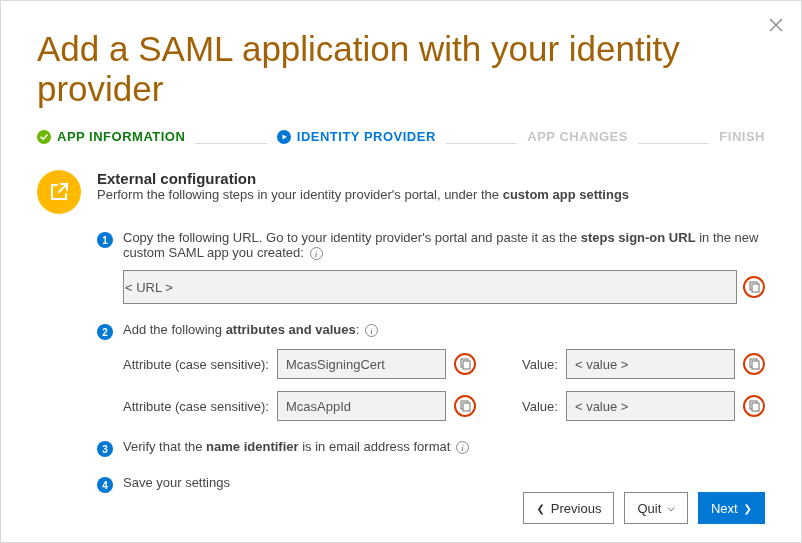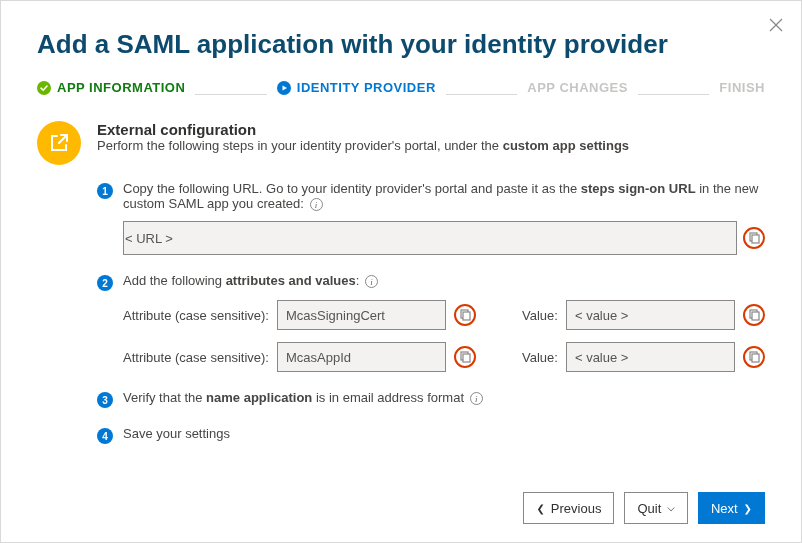--- a/index.html
+++ b/index.html
@@ -20,23 +20,23 @@
   .close-btn {
     position: absolute;
     top: 14px;
     right: 18px;
     font-size: 20px;
     color: #888;
     cursor: pointer;
     line-height: 1;
   }
   h1.title {
-    font-size: 26px;
-    font-weight: 700;
-    color: #0c4a6e;
+    font-size: 35px;
+    font-weight: 400;
+    color: #a16207;
     margin: 0 0 20px 0;
   }
   
   .stepper {
     display: flex;
     align-items: flex-end;
     font-size: 13px;
     letter-spacing: 0.5px;
     margin-bottom: 26px;
   }
@@ -296,21 +296,21 @@
                 <rect x="4" y="3" width="7" height="8" fill="#fff" stroke="#888" stroke-width="1.2"></rect>
               </svg>
           </div>
         </div>
       </div>
     </div>
 
     <div class="step-item">
       <div class="step-num">3</div>
       <div class="step-body">
-        <span>Verify that the </span><strong>name application</strong><span> is in email address format </span><span class="info-icon">i</span>
+        <span>Verify that the </span><strong>name identifier</strong><span> is in email address format </span><span class="info-icon">i</span>
       </div>
     </div>
 
     <div class="step-item" style="margin-bottom:0">
       <div class="step-num">4</div>
       <div class="step-body">
         <span>Save your settings</span>
       </div>
     </div>
 

